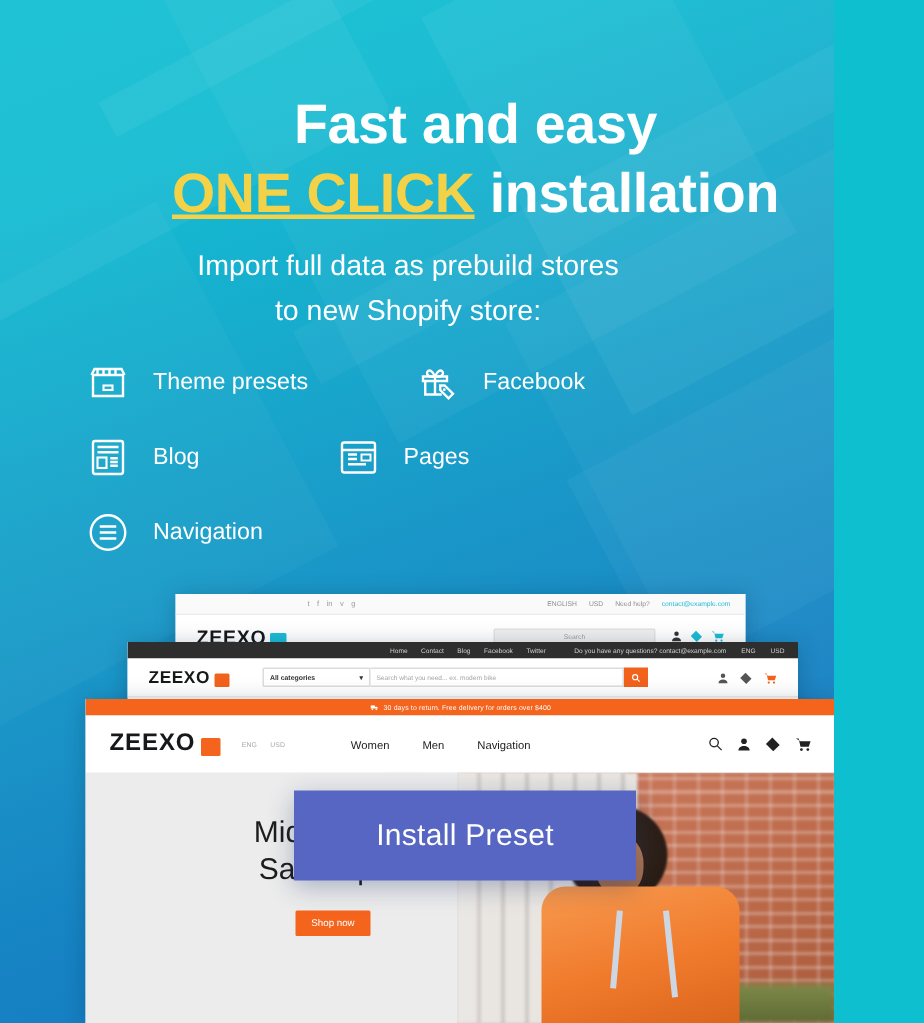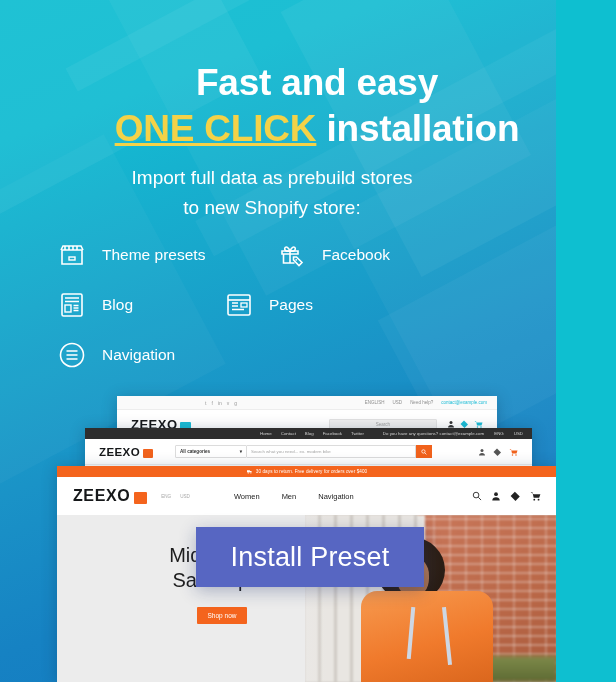--- a/index.html
+++ b/index.html
@@ -143,21 +143,21 @@
   .mf-fade{position:absolute;left:200px;top:0;width:70px;height:167px;
     background:linear-gradient(90deg,#ececec,rgba(236,236,236,0));z-index:2;}
 
   
   .install{
     position:absolute;left:196px;top:527px;z-index:9;
     width:228px;height:60px;background:#5766c2;
     display:flex;align-items:center;justify-content:center;
     box-shadow:0 4px 16px rgba(20,40,100,.3);
   }
-  .install span{color:#fff;font-size:27px;letter-spacing:.2px;}
+  .install span{color:#fff;font-size:20px;letter-spacing:.2px;}
 </style>
 </head>
 <body>
 
 <div class="banner">
 
   <div class="bgdeco">
     <i class="d1"></i>
       <i class="d2"></i>
       <i class="d3"></i>

